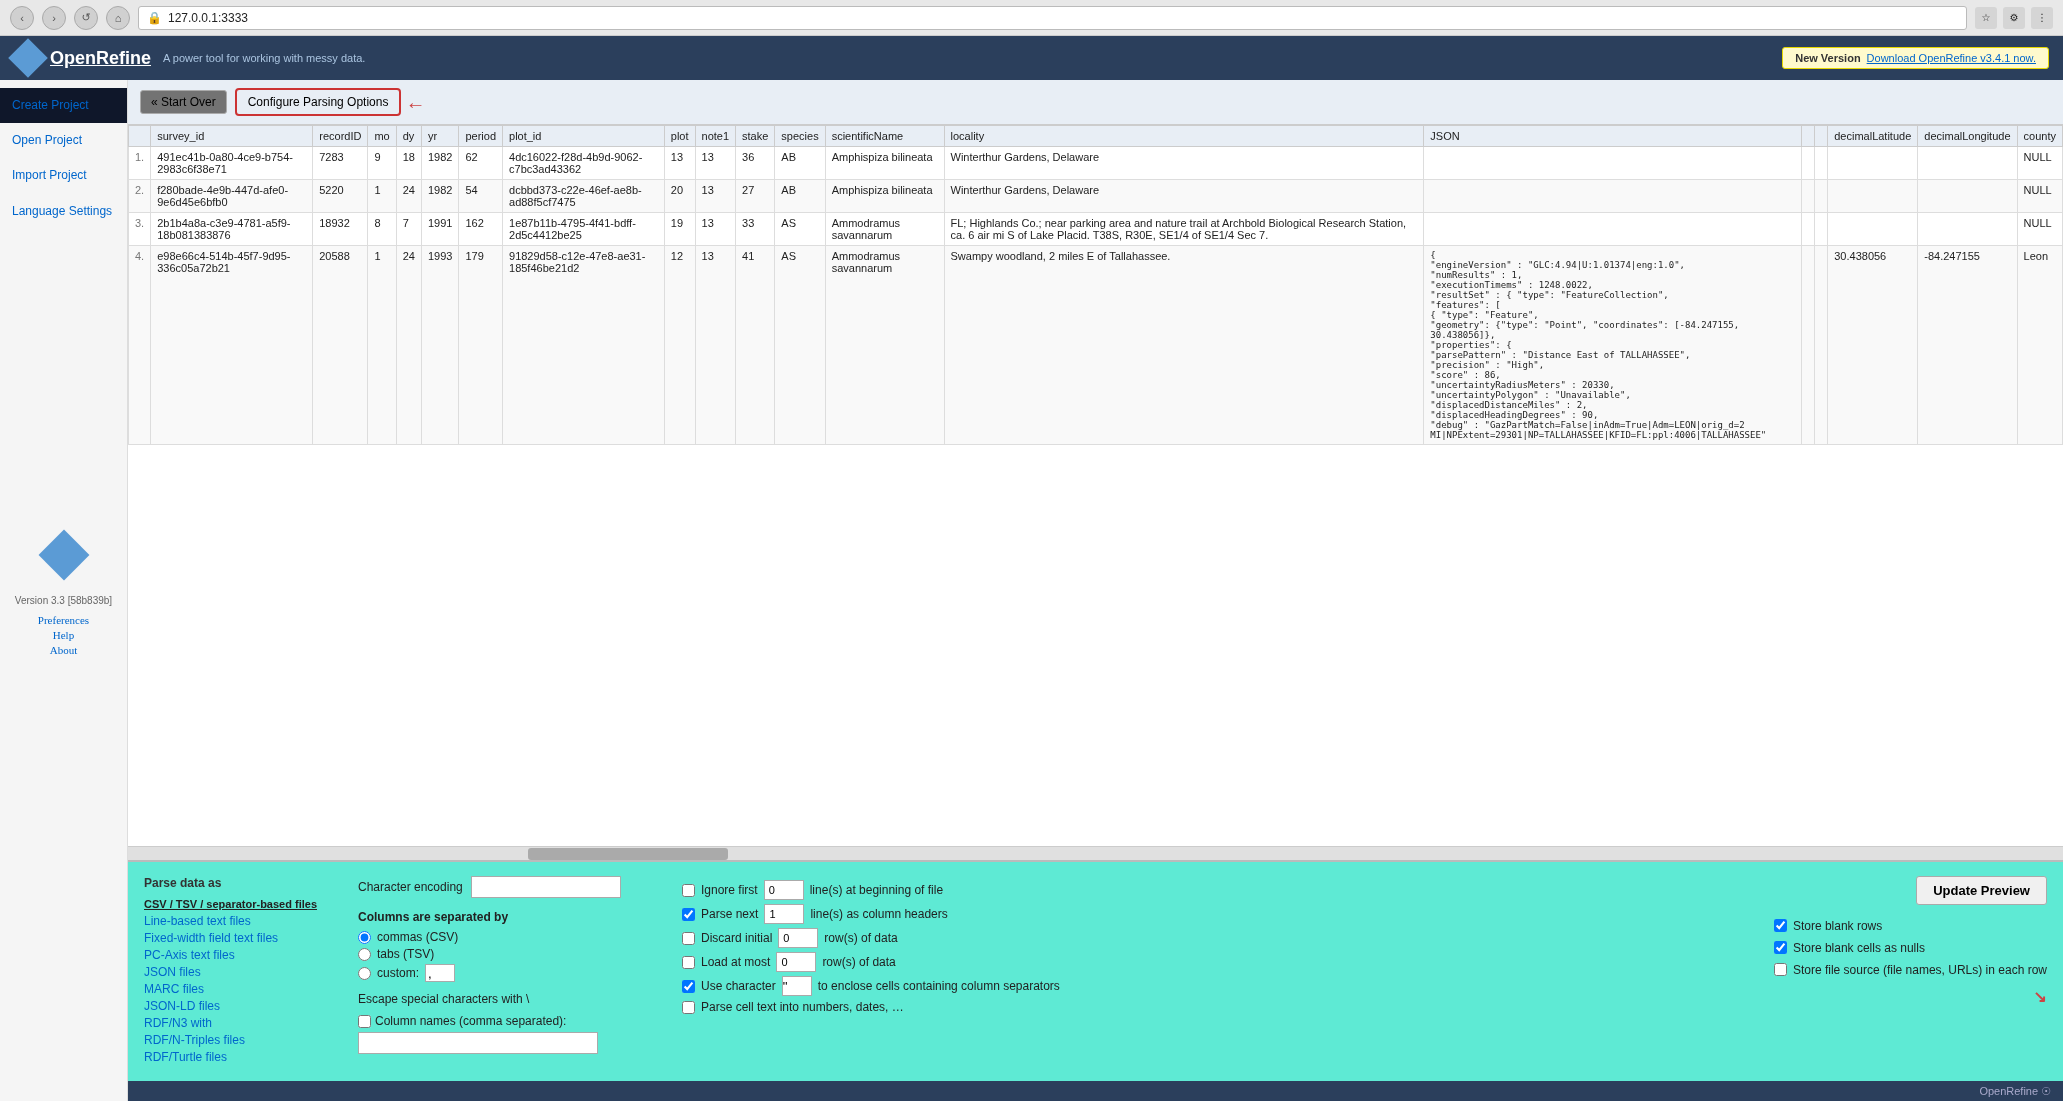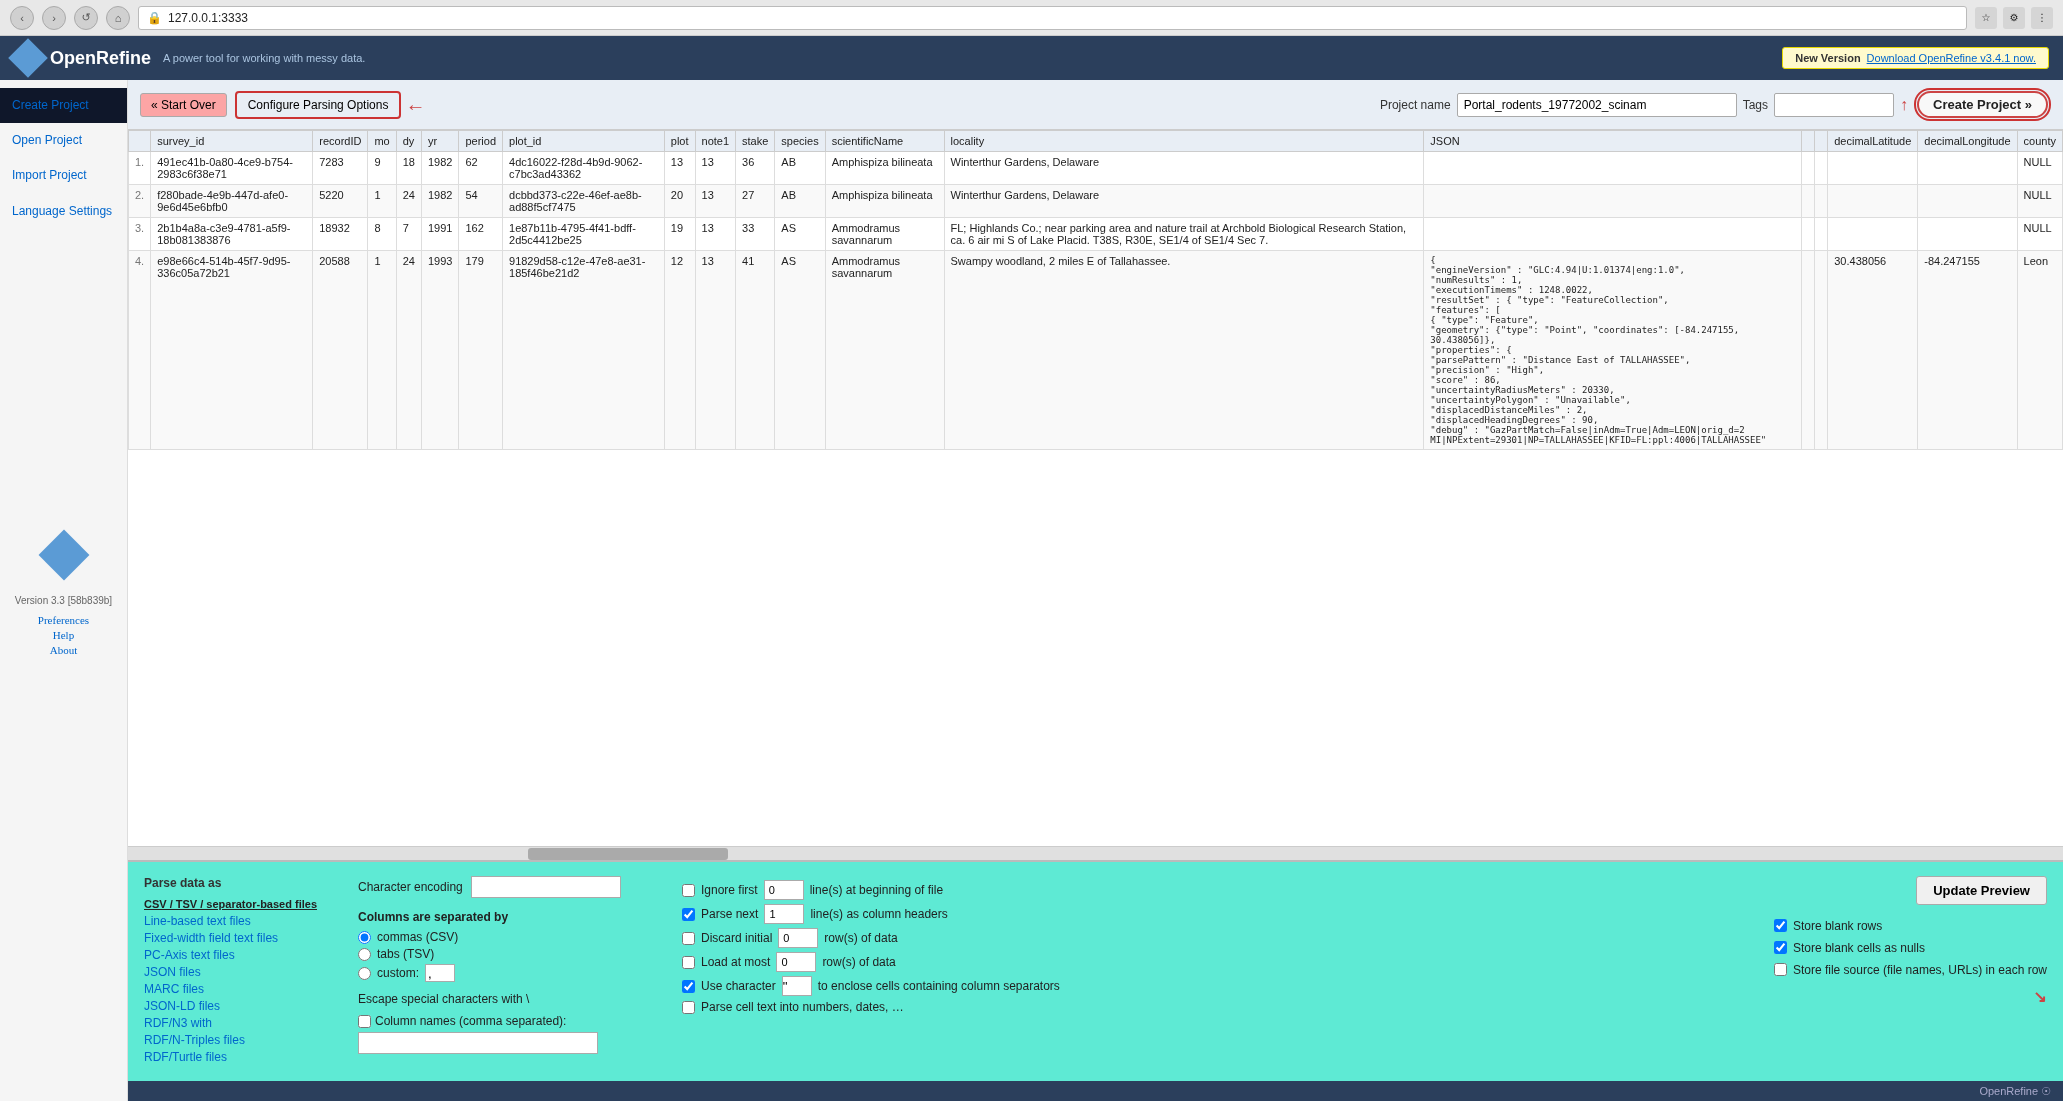--- a/index.html
+++ b/index.html
@@ -72,20 +72,21 @@
       width: 28px; height: 28px;
       background: #5b9bd5;
       transform: rotate(45deg);
       flex-shrink: 0;
     }
     .logo-text {
       color: white;
       font-size: 18px;
       font-weight: bold;
       letter-spacing: 0;
+      text-decoration: underline;
     }
     .logo-tagline {
       color: #aac4e0;
       font-size: 11px;
       margin-left: 4px;
     }
     .new-version-banner {
       margin-left: auto;
       background: #fffacd;
       border: 1px solid #e6d800;
@@ -128,21 +129,21 @@
       background: #e8eef5;
       padding: 8px 12px;
       display: flex;
       align-items: center;
       gap: 8px;
       border-bottom: 1px solid #ccc;
       flex-wrap: wrap;
     }
     .toolbar-btn {
       padding: 4px 10px;
-      background: #fca5a5;
+      background: #737373;
       border: 1px solid #aaa;
       border-radius: 3px;
       cursor: pointer;
       font-size: 12px;
       white-space: nowrap;
     }
     .project-name-area {
       display: flex;
       align-items: center;
       gap: 6px;
@@ -392,30 +393,20 @@
 
       <div class="toolbar">
         <div style="display: flex; align-items: center; gap: 8px;">
           <button class="toolbar-btn">« Start Over</button>
           <div style="border: 2px solid #cc3333; border-radius: 4px; padding: 1px;">
             <button class="toolbar-btn" style="border: none; background: #e8eef5;">Configure Parsing Options</button>
           </div>
           <span style="color: #cc4444; font-size: 20px; font-weight: bold; margin-left: -4px;">←</span>
         </div>
 
-        <div class="project-name-area">
-          <span class="project-name-label">Project name</span>
-          <input class="project-name-input" type="text" value="Portal_rodents_19772002_scinam" style="">
-          <span class="tags-label">Tags</span>
-          <input class="tags-input" type="text" style="">
-          <span style="color: #cc4444; font-size: 16px; font-weight: bold;">↑</span>
-          <div style="border: 2px solid #cc3333; border-radius: 16px; padding: 1px;">
-            <button class="create-project-btn">Create Project »</button>
-          </div>
-        </div>
       </div>
 
       <div class="table-area">
         <table class="data-table">
           <thead>
             <tr>
               <th></th>
               <th>survey_id</th>
               <th>recordID</th>
               <th>mo</th>

